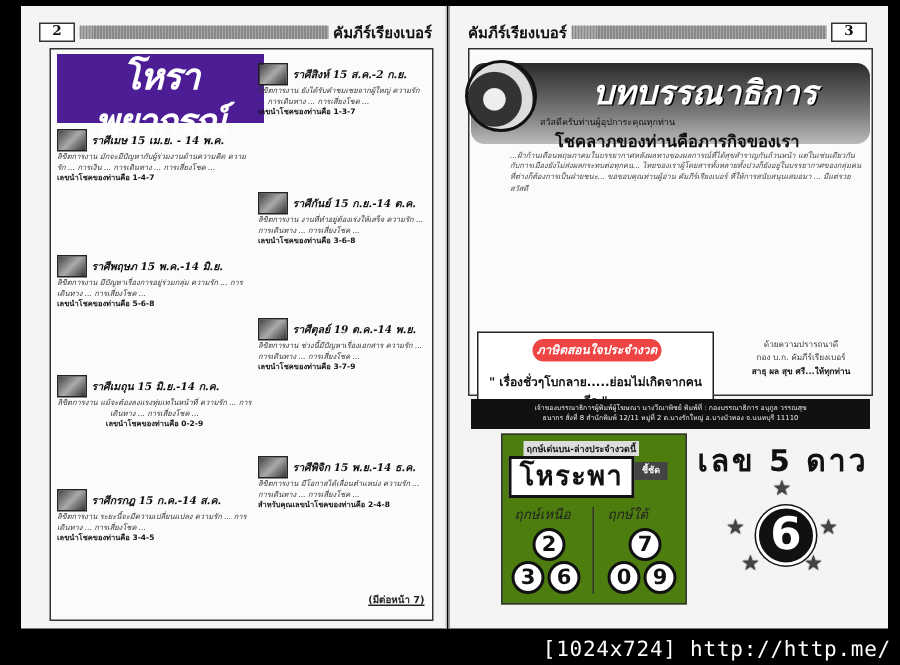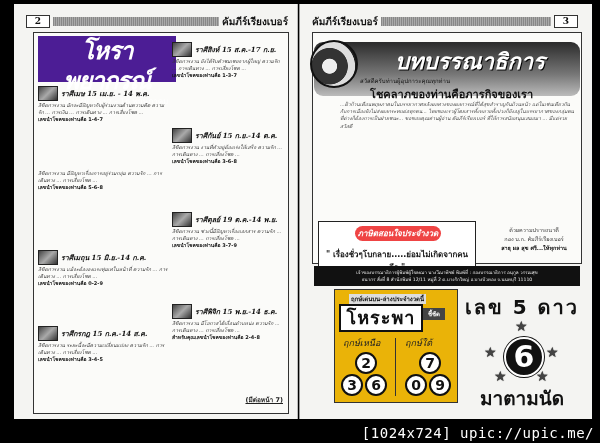--- a/index.html
+++ b/index.html
@@ -26,21 +26,21 @@
   .ed-title { position:absolute; left:60px; top:40px; width:220px; text-align:center; color:#fff; font:bold italic 22px "DejaVu Sans", sans-serif; text-shadow:1px 1px 0 #000; }
   .ed-sub { position:absolute; left:60px; top:72px; font-size:6px; color:#111; }
   .ed-head { position:absolute; left:70px; top:81px; font:bold 11px "DejaVu Sans", sans-serif; color:#111; }
   .ed-body { position:absolute; left:40px; top:97px; width:236px; font-size:5px; line-height:7.2px; color:#444; font-style:italic; }
   .quote-box { position:absolute; left:18px; top:217px; width:156px; height:50px; border:1px solid #222; background:#fff; }
   .q-pill { position:absolute; left:36px; top:4px; width:86px; height:15px; border-radius:8px; background:#ef4444; color:#fff; font:bold italic 8px "DejaVu Sans", sans-serif; text-align:center; line-height:15px; }
   .q-text { position:absolute; left:4px; top:26px; width:148px; text-align:center; font:bold 8px "DejaVu Sans", sans-serif; color:#111; }
   .sig { position:absolute; left:184px; top:222px; width:100px; text-align:center; font-size:5.5px; line-height:9px; color:#333; }
   .sig .b { font-weight:bold; color:#111; }
   .pub { position:absolute; left:14px; top:262px; width:266px; height:20px; background:#111; color:#eee; font-size:4.6px; line-height:7px; text-align:center; padding-top:3px; box-sizing:border-box; }
-  .ad-box { position:absolute; left:34px; top:285px; width:122px; height:112px; background:#eab308; border:1px solid #333; }
+  .ad-box { position:absolute; left:34px; top:285px; width:122px; height:112px; background:#4d7c0f; border:1px solid #333; }
   .ad-top { position:absolute; left:14px; top:4px; font:bold 6px "DejaVu Sans", sans-serif; color:#111; background:#ddd; padding:0 2px; }
   .ad-name { position:absolute; left:4px; top:14px; width:80px; height:24px; background:#fff; border:2px solid #111; font:bold 18px "DejaVu Serif", serif; line-height:24px; text-align:center; color:#111; letter-spacing:1px; }
   .ad-tag { position:absolute; left:88px; top:18px; width:22px; height:12px; background:#444; color:#fff; font:bold 6px "DejaVu Sans", sans-serif; text-align:center; line-height:12px; }
   .ad-lbl { position:absolute; top:46px; font:italic 9px "DejaVu Serif", serif; color:#222; }
   .ad-div { position:absolute; left:60px; top:48px; width:1px; height:58px; background:#333; }
   .ball { position:absolute; width:18px; height:18px; border-radius:50%; background:#fff; border:2px solid #111; font:bold 14px "DejaVu Sans", sans-serif; text-align:center; line-height:18px; color:#111; }
   .l5 { position:absolute; left:160px; top:285px; width:124px; height:118px; }
   .l5-title { position:absolute; left:0; top:2px; width:124px; text-align:center; font:bold 20px "DejaVu Sans", sans-serif; color:#111; letter-spacing:2px; }
   .l5-circle { position:absolute; left:44px; top:48px; width:36px; height:36px; border-radius:50%; background:#111; border:2px solid #fff; box-shadow:0 0 0 1px #111; color:#fff; font:bold 30px "DejaVu Sans", sans-serif; text-align:center; line-height:36px; }
   .star { position:absolute; color:#444; font-size:14px; line-height:14px; text-shadow:0 0 1px #000; }
@@ -67,44 +67,48 @@
 
   <div class="sign" style="left:24px; top:82px; width:130px;">
     <div class="sh">
         <span class="ic"></span>
         <span class="nm">ราศีเมษ 15 เม.ย. - 14 พ.ค.</span>
       </div>
     <p>ลิขิตการงาน มักจะมีปัญหากับผู้ร่วมงานด้านความคิด ความรัก ... การเงิน ... การเดินทาง ... การเสี่ยงโชค ...</p>
     <div class="lk">เลขนำโชคของท่านคือ 1-4-7</div>
   </div>
   <div class="sign" style="left:24px; top:166px; width:130px;">
+    <div class="sh">
+        <span class="ic"></span>
+        <span class="nm">ราศีพฤษภ 15 พ.ค.-14 มิ.ย.</span>
+      </div>
     <p>ลิขิตการงาน มีปัญหาเรื่องการอยู่ร่วมกลุ่ม ความรัก ... การเดินทาง ... การเสี่ยงโชค ...</p>
     <div class="lk">เลขนำโชคของท่านคือ 5-6-8</div>
   </div>
-  <div class="sign" style="left:24px; top:246px; width:130px;">
+  <div class="sign" style="left:24px; top:246px; width:130px;text-align:center;">
     <div class="sh">
         <span class="ic"></span>
         <span class="nm">ราศีเมถุน 15 มิ.ย.-14 ก.ค.</span>
       </div>
     <p>ลิขิตการงาน แม้จะต้องลงแรงทุ่มเทในหน้าที่ ความรัก ... การเดินทาง ... การเสี่ยงโชค ...</p>
     <div class="lk">เลขนำโชคของท่านคือ 0-2-9</div>
   </div>
   <div class="sign" style="left:24px; top:322px; width:130px;">
     <div class="sh">
         <span class="ic"></span>
         <span class="nm">ราศีกรกฎ 15 ก.ค.-14 ส.ค.</span>
       </div>
     <p>ลิขิตการงาน ระยะนี้จะมีความเปลี่ยนแปลง ความรัก ... การเดินทาง ... การเสี่ยงโชค ...</p>
     <div class="lk">เลขนำโชคของท่านคือ 3-4-5</div>
   </div>
 
   <div class="sign" style="left:158px; top:38px; width:112px;">
     <div class="sh">
         <span class="ic"></span>
-        <span class="nm">ราศีสิงห์ 15 ส.ค.-17 ก.ย.</span>
+        <span class="nm">ราศีสิงห์ 15 ส.ค.-2 ก.ย.</span>
       </div>
     <p>ลิขิตการงาน ยังได้รับคำชมเชยจากผู้ใหญ่ ความรัก ... การเดินทาง ... การเสี่ยงโชค ...</p>
     <div class="lk">เลขนำโชคของท่านคือ 1-3-7</div>
   </div>
   <div class="sign" style="left:158px; top:124px; width:112px;">
     <div class="sh">
         <span class="ic"></span>
         <span class="nm">ราศีกันย์ 15 ก.ย.-14 ต.ค.</span>
       </div>
     <p>ลิขิตการงาน งานที่ทำอยู่ต้องเร่งให้เสร็จ ความรัก ... การเดินทาง ... การเสี่ยงโชค ...</p>
@@ -176,17 +180,16 @@
   </div>
 
   <div class="l5">
     <div class="l5-title">เลข 5 ดาว</div>
     <span class="star" style="left:55px; top:30px;">★</span>
     <span class="star" style="left:24px; top:56px;">★</span>
     <span class="star" style="left:86px; top:56px;">★</span>
     <span class="star" style="left:34px; top:80px;">★</span>
     <span class="star" style="left:76px; top:80px;">★</span>
     <div class="l5-circle">6</div>
-    <div class="l5-bot">มาตามนัด</div>
   </div>
 </div>
 
-<div class="footer-tag">[1024x724] upic://upic.me/</div>
+<div class="footer-tag">[1024x724] http://http.me/</div>
 
 </body></html>

